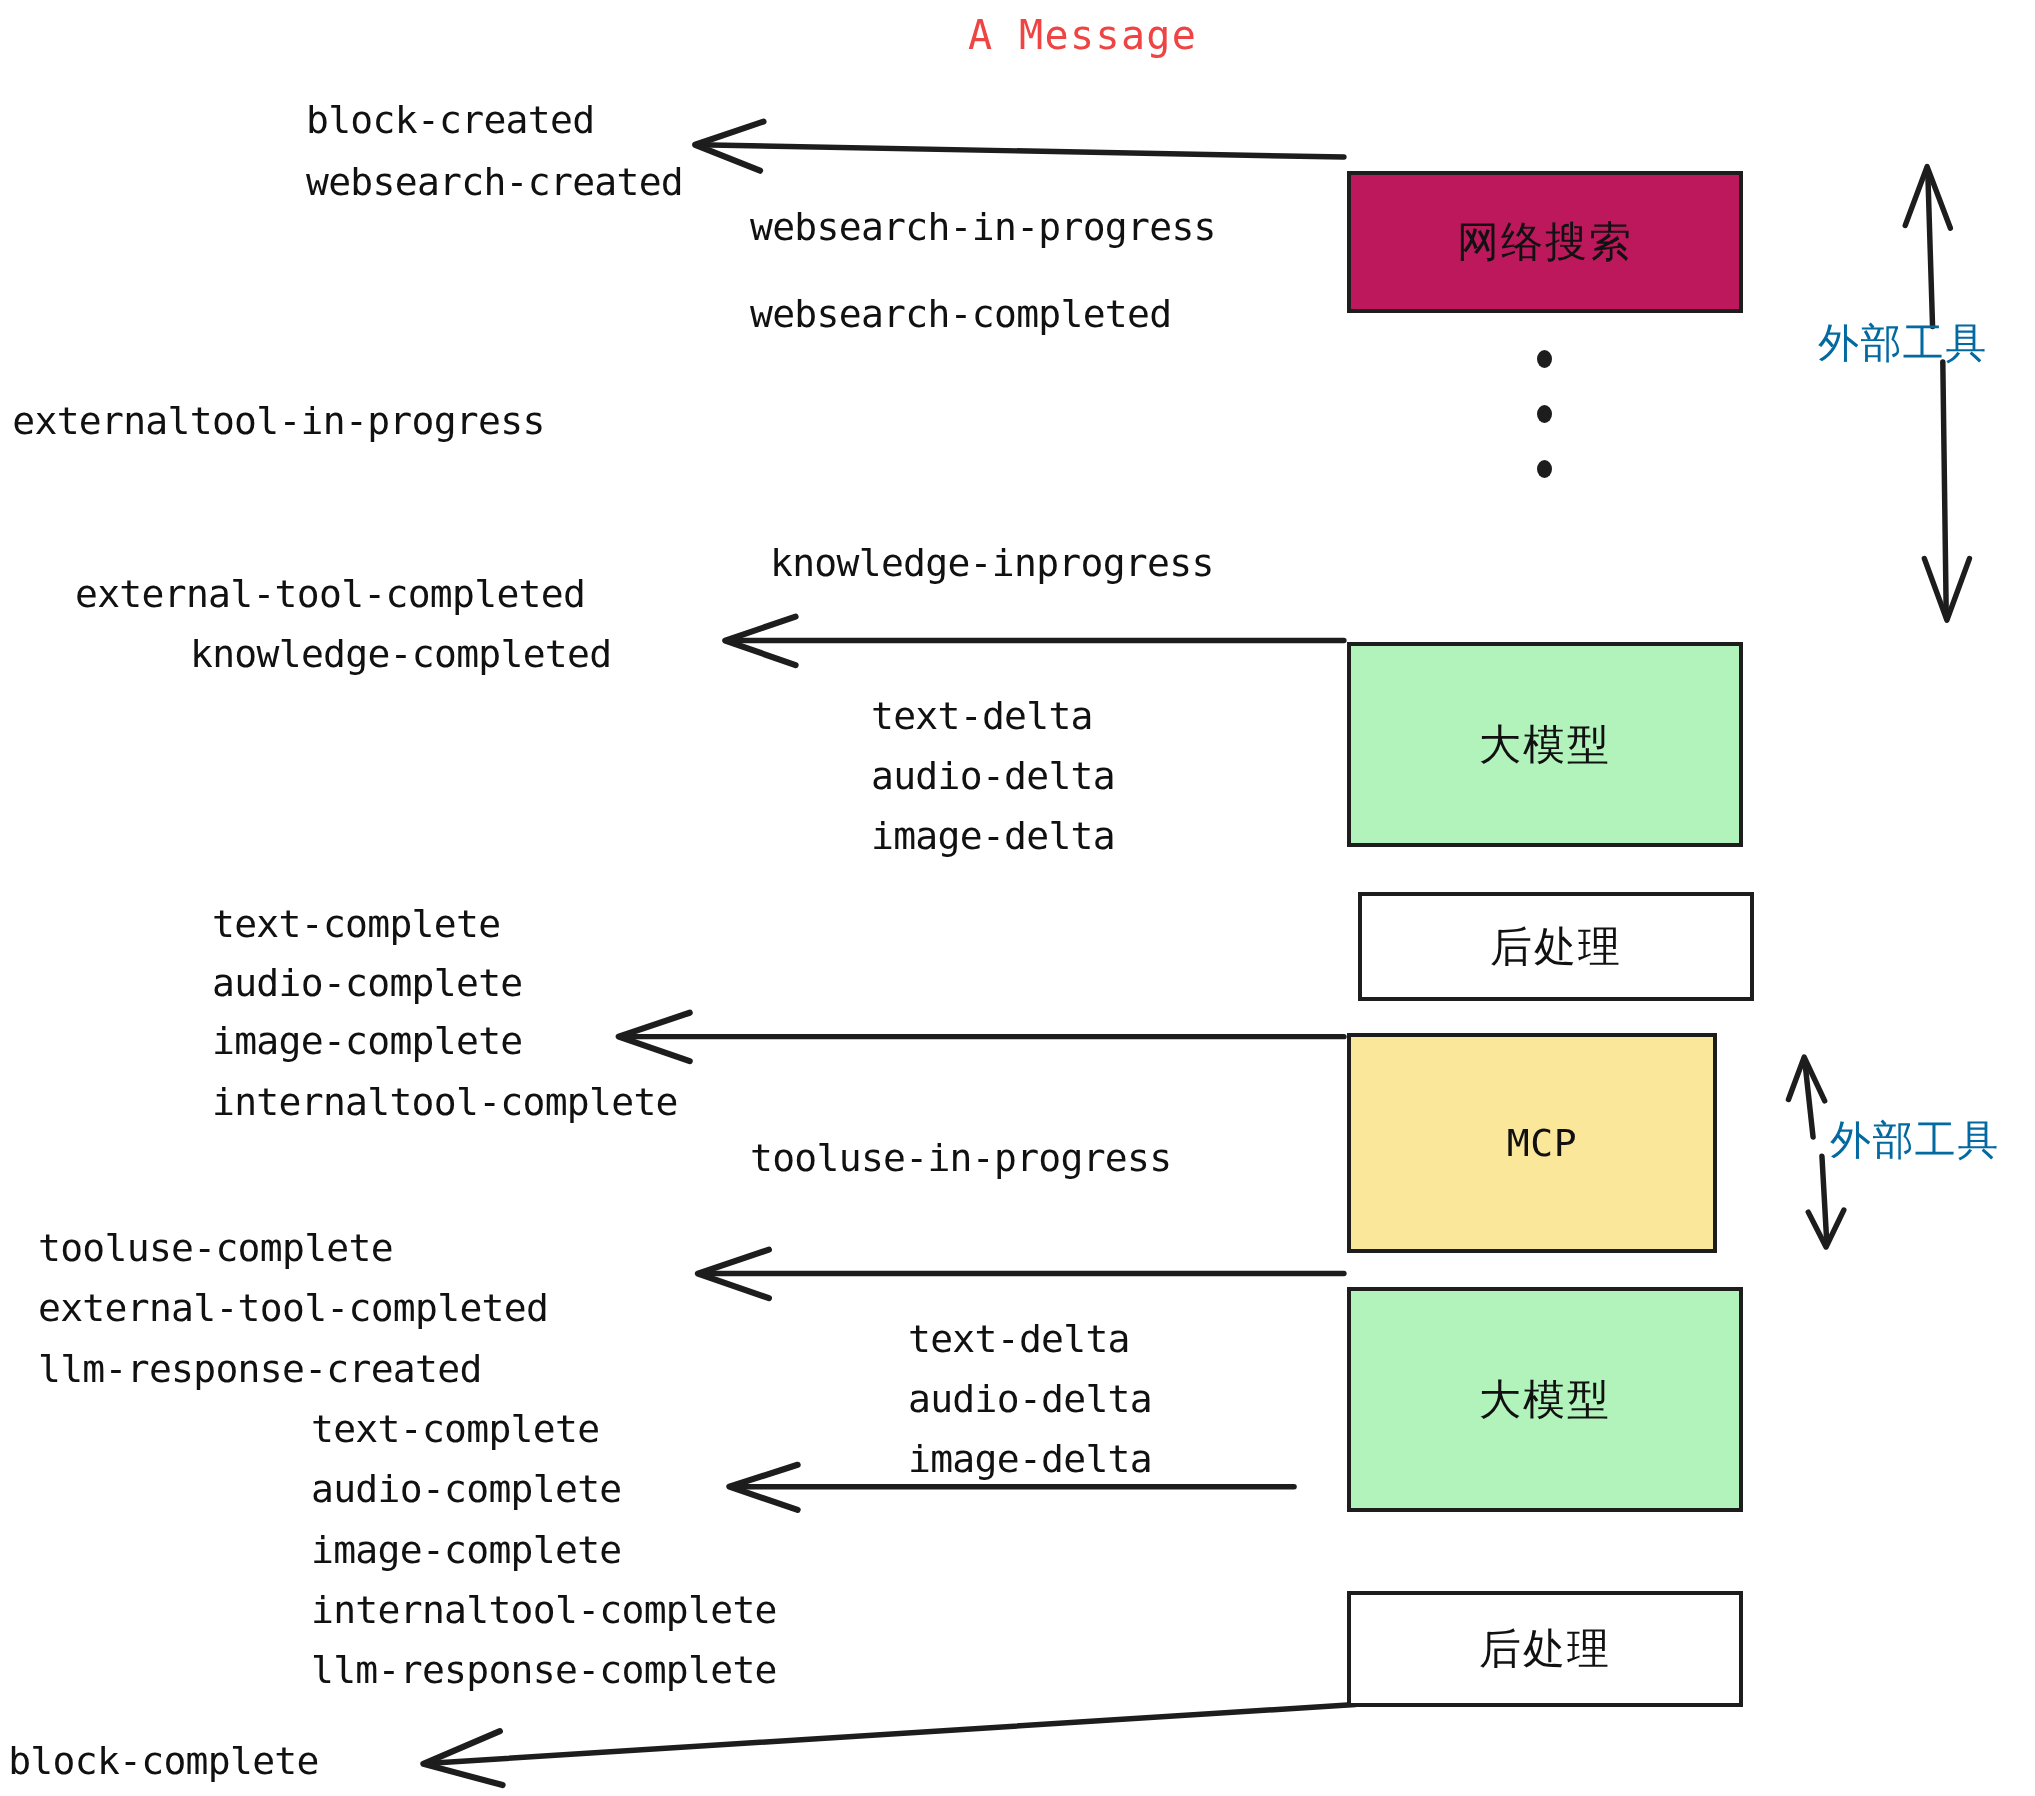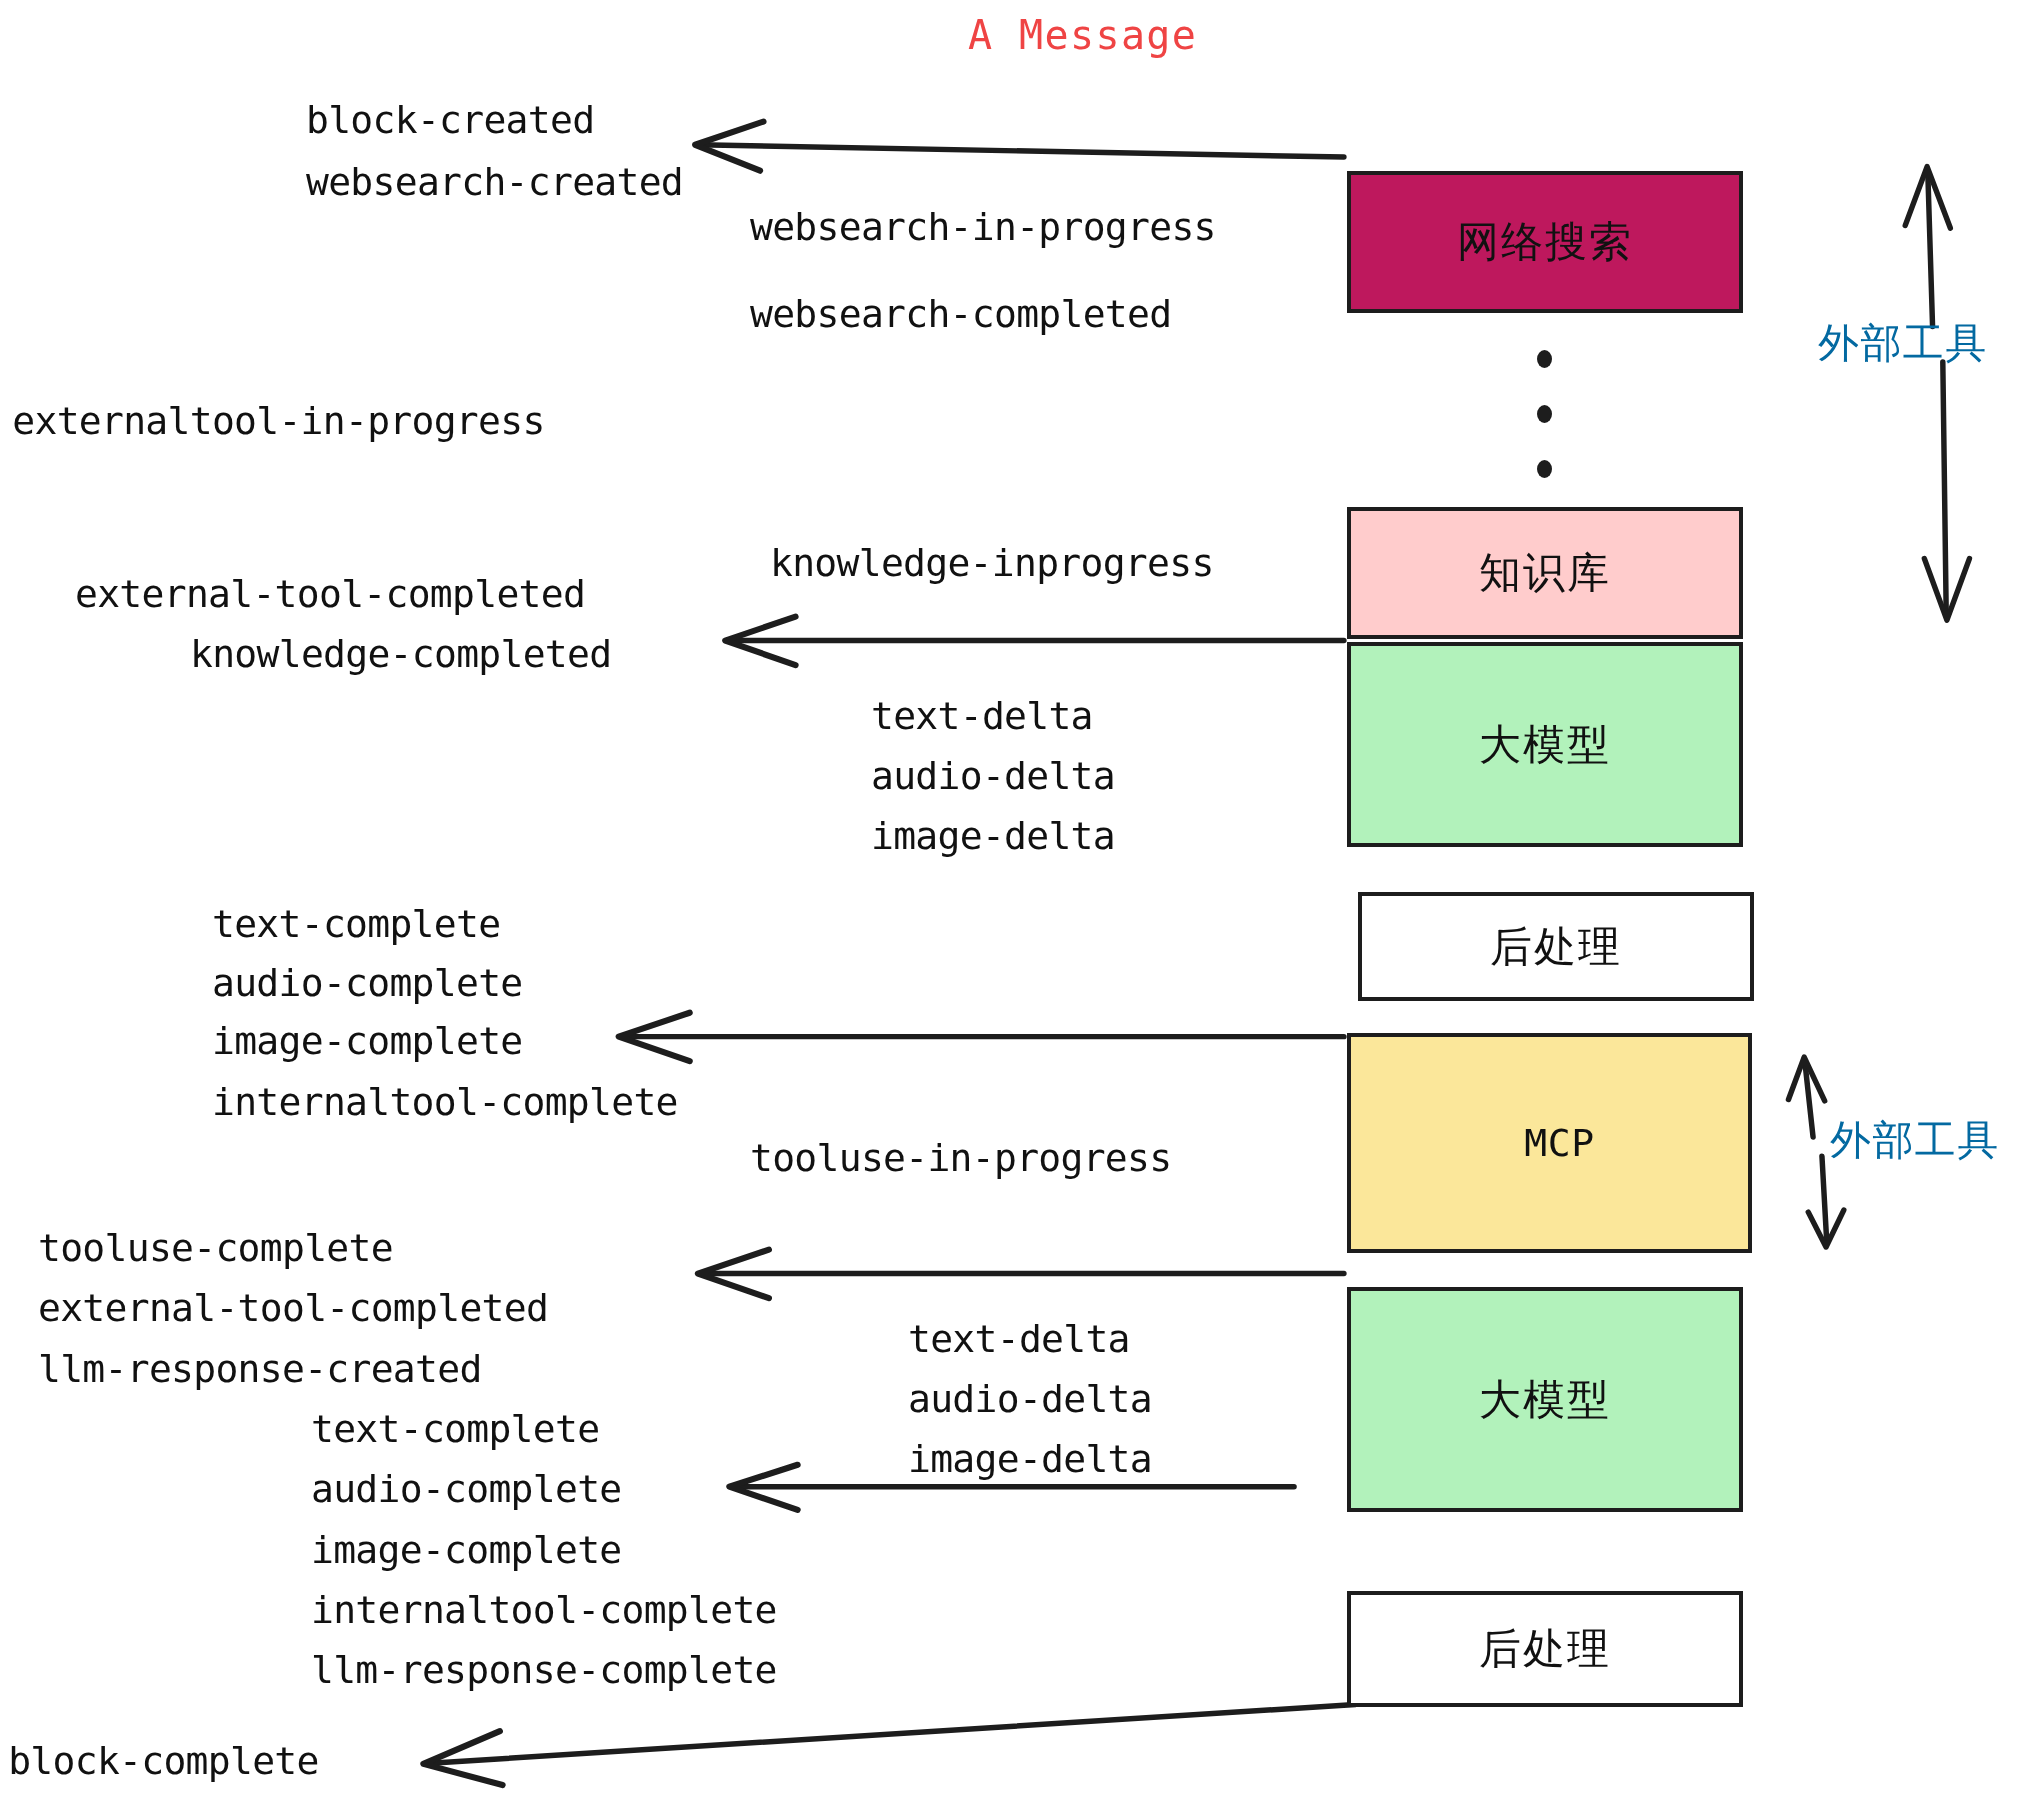--- a/index.html
+++ b/index.html
@@ -122,27 +122,26 @@
       </g>
     </g>
   </svg>
 
   <div class="dot" style="left:1537px;top:350px;"></div>
   <div class="dot" style="left:1537px;top:405px;"></div>
   <div class="dot" style="left:1537px;top:460px;"></div>
 
   <div class="box" style="left:1347px;top:171px;width:396px;height:142px;background:#be185d;">网络搜索</div>
 
-  <div class="box" style="left:1347px;top:507px;width:396px;height:132px;background:#FFCCCC;">知识库</div>
 
   <div class="box" style="left:1347px;top:642px;width:396px;height:205px;background:#B2F2BB;">大模型</div>
 
   <div class="box" style="left:1358px;top:892px;width:396px;height:109px;background:#FFFFFF;">后处理</div>
 
-  <div class="box mono" style="left:1347px;top:1033px;width:405px;height:220px;background:#FBE79A;padding-left:20px;">MCP</div>
+  <div class="box mono" style="left:1347px;top:1033px;width:370px;height:220px;background:#FBE79A;padding-left:20px;">MCP</div>
 
   <div class="box" style="left:1347px;top:1287px;width:396px;height:225px;background:#B2F2BB;">大模型</div>
 
   <div class="box" style="left:1347px;top:1591px;width:396px;height:116px;background:#FFFFFF;">后处理</div>
 
   <div class="sidelabel" style="left:1818px;top:323px;">外部工具</div>
   <div class="sidelabel" style="left:1830px;top:1120px;">外部工具</div>
 
   <div class="ev" style="left:306px;top:101px;">block-created</div>
   <div class="ev" style="left:306px;top:163px;">websearch-created</div>

